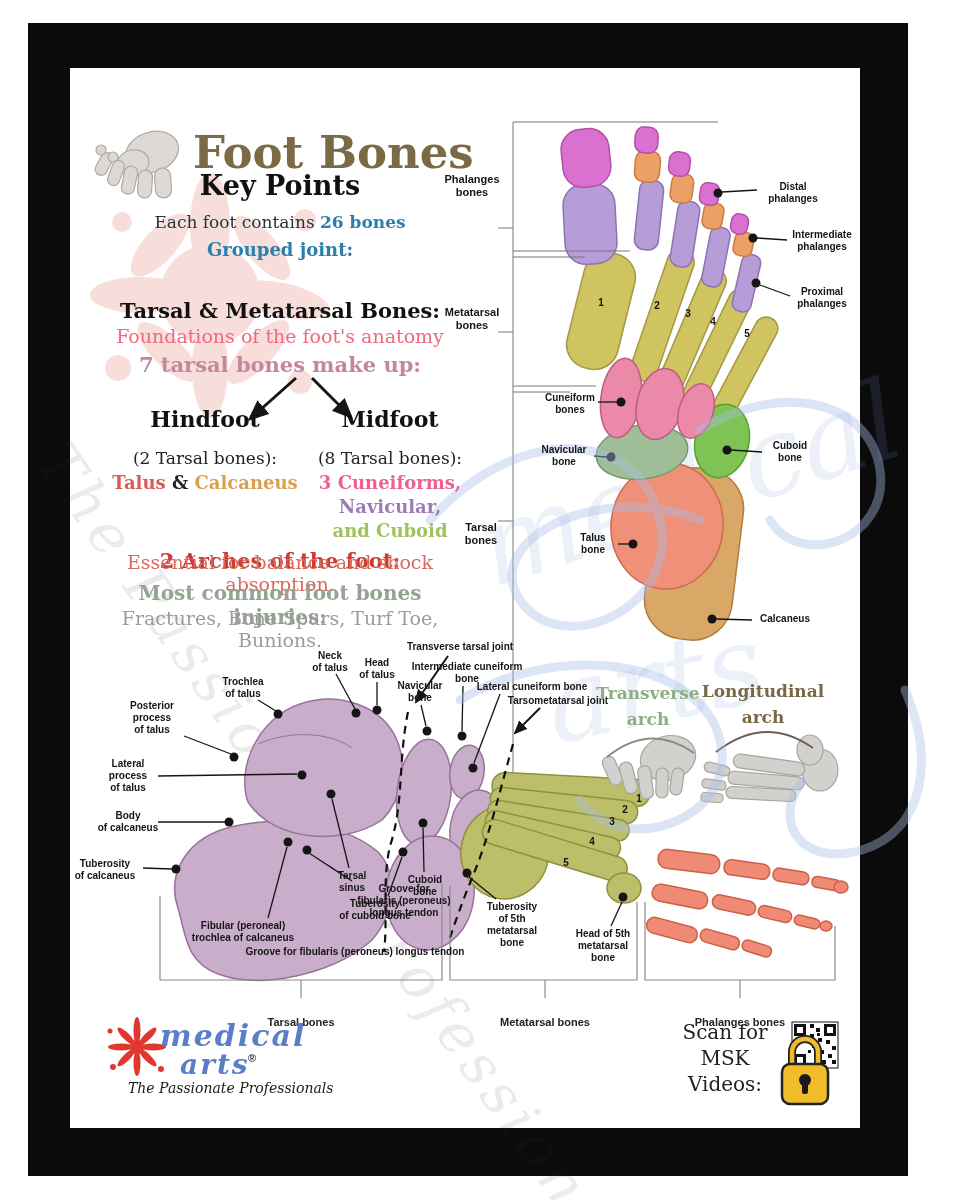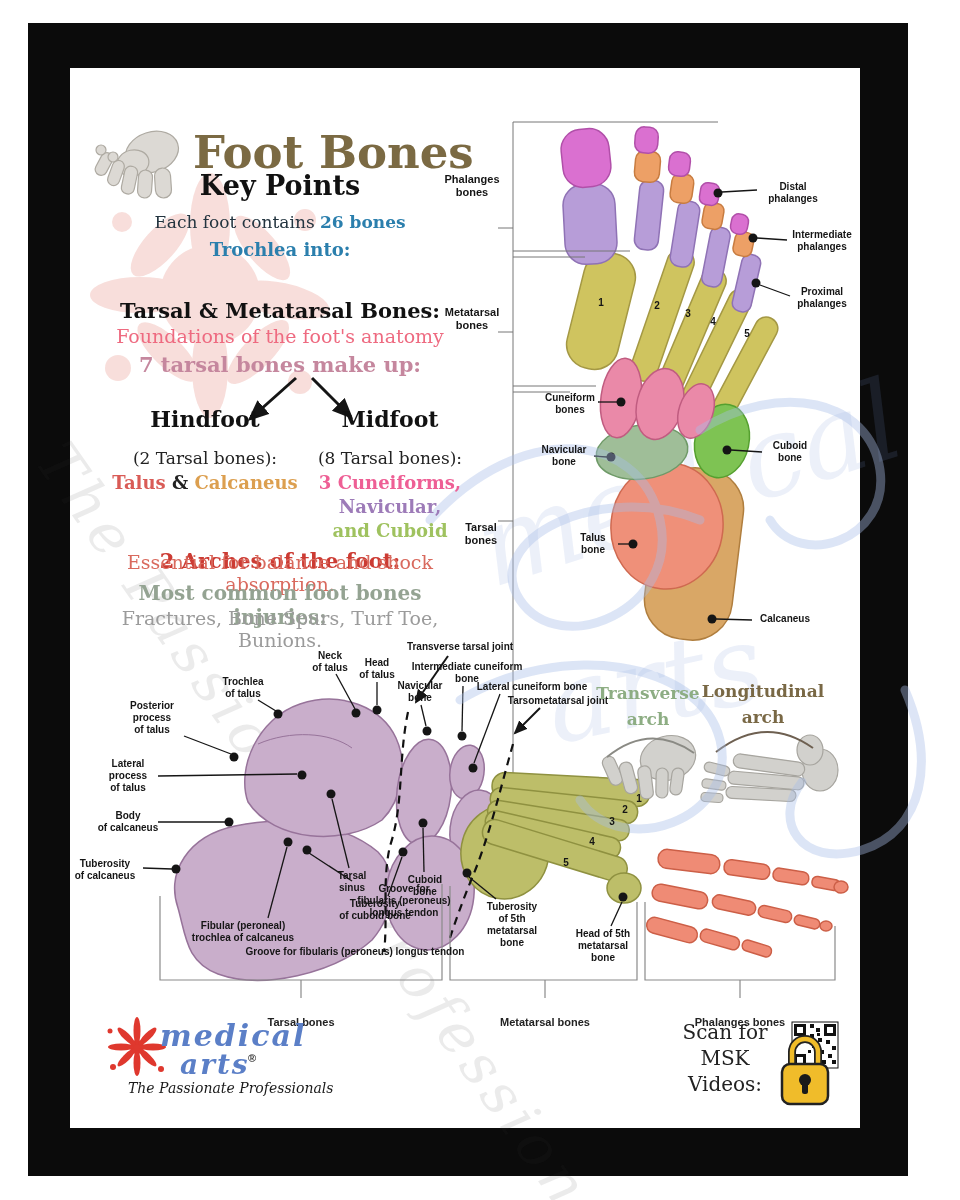--- a/index.html
+++ b/index.html
@@ -355,21 +355,21 @@
       <path d="M792 1066 V1052 a13 13 0 0 1 26 0 V1066" fill="none" stroke="#f0bc2a" stroke-width="4.5"></path>
       <rect x="782" y="1064" width="46" height="40" rx="8" fill="#f0bc2a" stroke="#222" stroke-width="2.5"></rect>
       <circle cx="805" cy="1080" r="6" fill="#1a1a1a"></circle>
       <rect x="802" y="1081" width="6" height="13" rx="2.5" fill="#1a1a1a"></rect>
     </g>
   </svg>
 
   <div class="cl title">Foot Bones</div>
   <div class="cl keypoints">Key Points</div>
   <div class="cl line1"><span>Each foot contains </span><b>26 bones</b></div>
-  <div class="cl grouped">Trochlea into:</div>
+  <div class="cl grouped">Grouped joint:</div>
   <div class="cl tarsalsub">Foundations of the foot's anatomy</div>
   <div class="cl tarsalhead">Tarsal &amp; Metatarsal Bones:</div>
   <div class="cl makeup">7 tarsal bones make up:</div>
 
   <div class="hindfoot">
     <div class="ft-title">Hindfoot</div>
     <div class="ft-sub">(2 Tarsal bones):</div>
     <div class="ft-bones"><span class="talus-w">Talus</span><span class="amp-w"> &amp; </span><span class="calc-w">Calcaneus</span></div>
   </div>
   <div class="midfoot">

